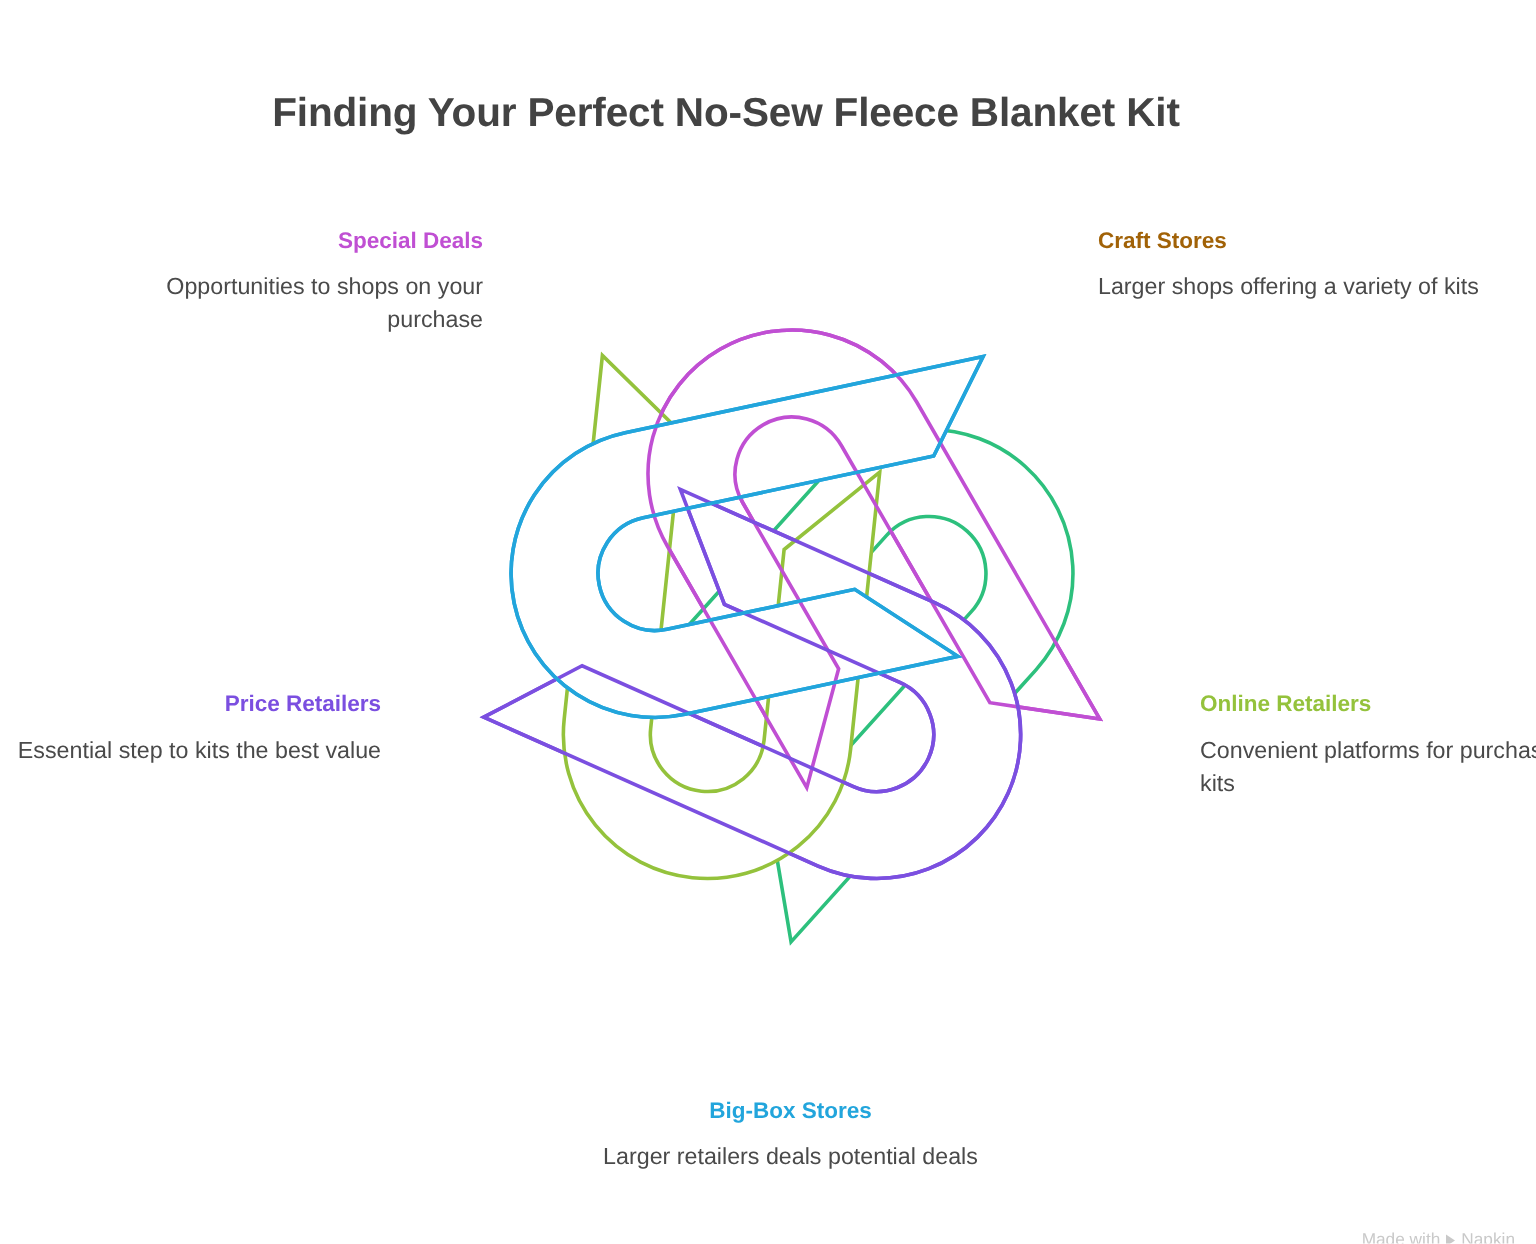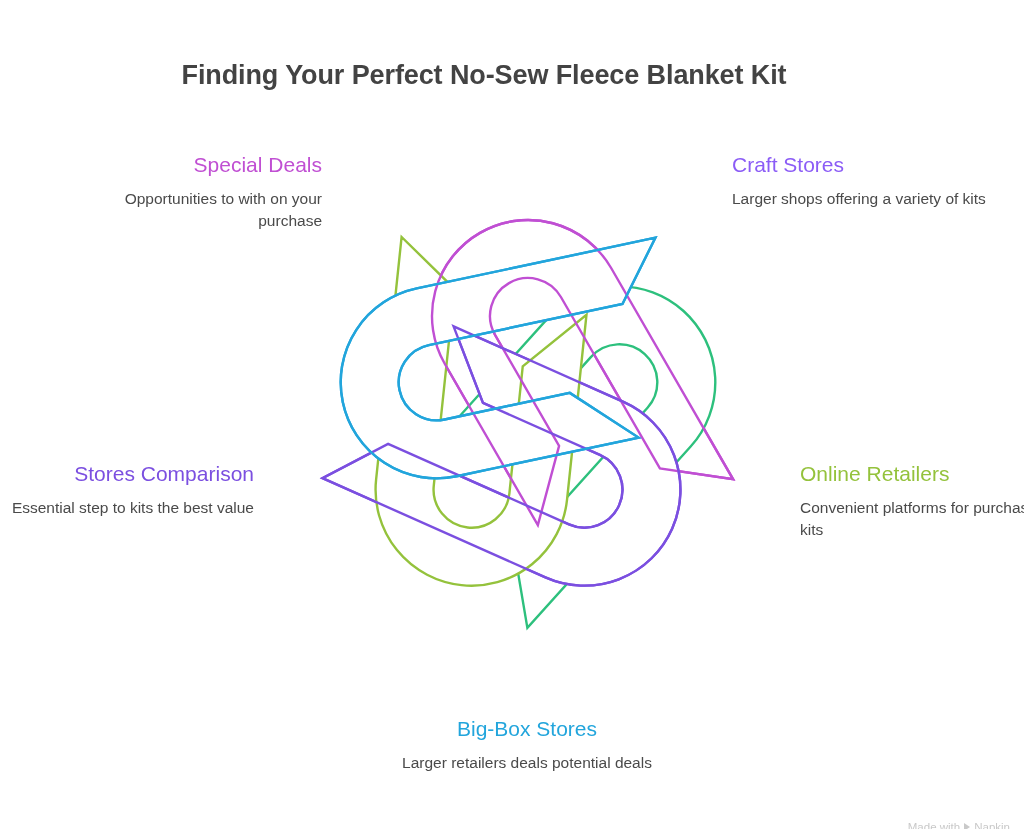--- a/index.html
+++ b/index.html
@@ -48,22 +48,22 @@
     width: 100%;
     height: 100%;
     overflow: visible;
   }
 
   
   .node {
     position: absolute;
   }
   .node-title {
-    font-size: 21px;
-    font-weight: normal;
+    font-size: 15px;
+    font-weight: bold;
     line-height: 1.25;
     margin: 0 0 10px 0;
     white-space: nowrap;
   }
   .node-desc {
     font-size: 15.5px;
     color: #4a4a4a;
     line-height: 1.42;
     margin: 0;
   }
@@ -143,40 +143,40 @@
           </g>
           <g transform="translate(178.70,222.33) rotate(348)">
             <path d="M 0 -96 L 244 -96 L 198 -38 L 0 -38 A 38 38 0 0 0 0 38 L 128 38 L 186 96 L 0 96 A 96 96 0 0 1 0 -96 Z" stroke="#22A5DC" stroke-width="2.4" fill="none"></path>
           </g>
         </g>
     </svg>
   </div>
 
   <div class="node node-special-deals align-right">
     <div class="node-title" style="color: rgb(192, 79, 211);">Special Deals</div>
-    <div class="node-desc">Opportunities to with on your purchase</div>
+    <div class="node-desc">Opportunities to shops on your purchase</div>
   </div>
 
   <div class="node node-craft-stores align-left">
-    <div class="node-title" style="color: #8b5cf6;">Craft Stores</div>
+    <div class="node-title" style="color: #a16207;">Craft Stores</div>
     <div class="node-desc">Larger shops offering a variety of kits</div>
   </div>
 
   <div class="node node-price-comparison align-right">
-    <div class="node-title" style="color: rgb(123, 79, 224);">Stores Comparison</div>
+    <div class="node-title" style="color: rgb(123, 79, 224);">Price Retailers</div>
     <div class="node-desc">Essential step to kits the best value</div>
   </div>
 
   <div class="node node-online-retailers align-left">
     <div class="node-title" style="color: rgb(148, 194, 60);">Online Retailers</div>
     <div class="node-desc">Convenient platforms for purchasing kits</div>
   </div>
 
   <div class="node node-big-box-stores align-center">
-    <div class="node-title" style="color: rgb(34, 165, 220);">Big-Box Stores</div>
+    <div class="node-title" style="color: rgb(34, 165, 220); margin-top: 16px;">Big-Box Stores</div>
     <div class="node-desc">Larger retailers deals potential deals</div>
   </div>
 
   <div class="watermark">
     <span>Made with</span>
     <span class="wm-mark"></span>
     <span>Napkin</span>
   </div>
 
 </div>

